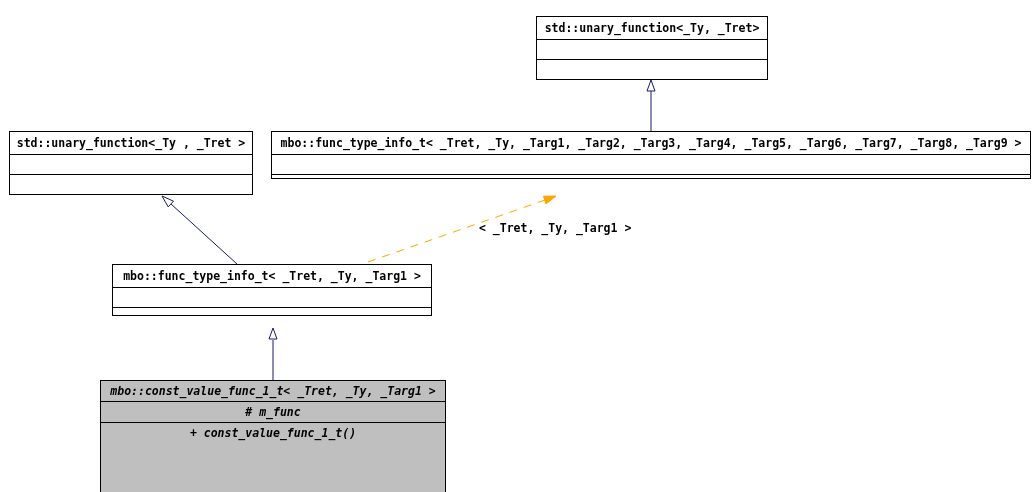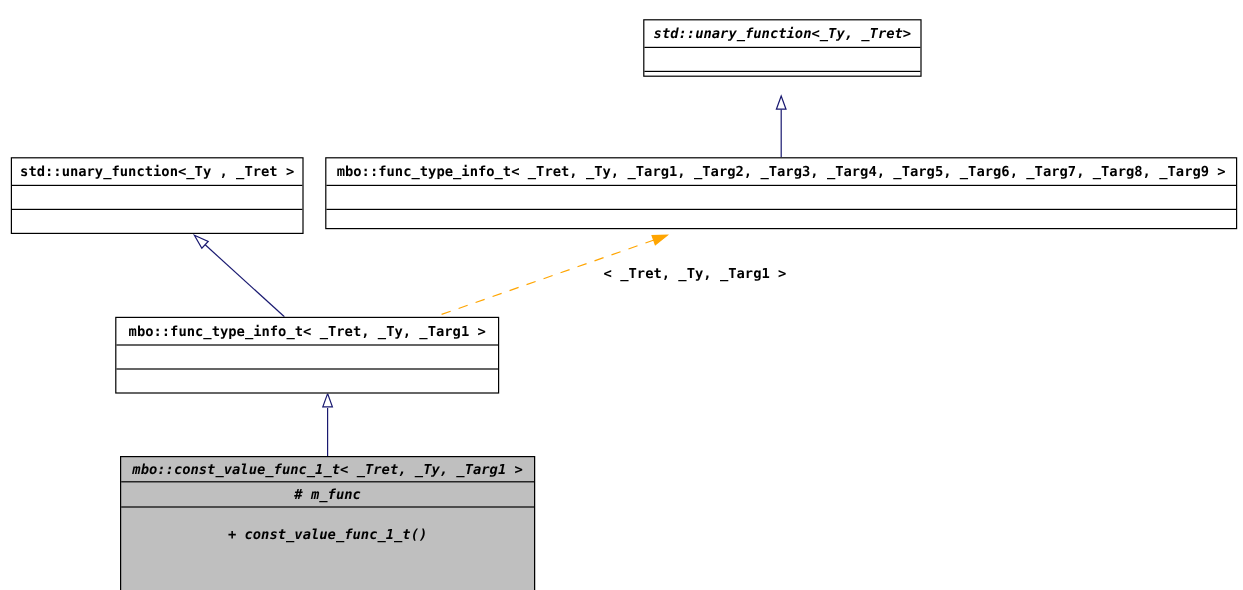--- a/index.html
+++ b/index.html
@@ -59,21 +59,21 @@
   }
   .main .attrs {
     text-align: center;
   }
   .member {
     line-height: 16px;
     white-space: nowrap;
   }
   .member-block {
     width: fit-content;
-    margin: 12px auto;
+    margin: 0 auto;
     text-align: center;
   }
   .edge-label {
     position: absolute;
     z-index: 1;
     white-space: nowrap;
   }
 </style>
 </head>
 <body>
@@ -96,51 +96,51 @@
       <line x1="273" y1="380" x2="273" y2="340"></line>
       <polygon points="273,328 269,339 277,339" fill="#ffffff"></polygon>
     </g>
 
     <g stroke="#ffa500" fill="none">
       <line x1="368" y1="262" x2="545" y2="200" stroke-dasharray="8,7"></line>
       <polygon points="556,196 546.1,203.9 543.4,196.3" fill="#ffa500"></polygon>
     </g>
   </svg>
 
-  <div class="uml-box" style="left:536px; top:16px; width:232px; height:48px;font-style:italic;">
+  <div class="uml-box" style="left:536px; top:16px; width:232px; height:64px;">
     <div class="uml-title">std::unary_function&lt;_Ty, _Tret&gt;</div>
     <div class="uml-sec"></div>
     <div class="uml-sec last"></div>
   </div>
 
   <div class="uml-box" style="left:9px; top:131px; width:244px; height:64px;">
     <div class="uml-title">std::unary_function&lt;_Ty , _Tret &gt;</div>
     <div class="uml-sec"></div>
     <div class="uml-sec last"></div>
   </div>
 
-  <div class="uml-box" style="left:271px; top:131px; width:760px; height:60px;">
+  <div class="uml-box" style="left:271px; top:131px; width:760px; height:48px;">
     <div class="uml-title">mbo::func_type_info_t&lt; _Tret, _Ty, _Targ1, _Targ2, _Targ3, _Targ4, _Targ5, _Targ6, _Targ7, _Targ8, _Targ9 &gt;</div>
     <div class="uml-sec"></div>
     <div class="uml-sec last"></div>
   </div>
 
-  <div class="uml-box" style="left:96px; top:264px; width:320px; height:64px;">
+  <div class="uml-box" style="left:112px; top:264px; width:320px; height:52px;">
     <div class="uml-title">mbo::func_type_info_t&lt; _Tret, _Ty, _Targ1 &gt;</div>
     <div class="uml-sec"></div>
     <div class="uml-sec last"></div>
   </div>
 
   <div class="uml-box main highlight" style="left:100px; top:380px; width:346px; height:122px;font-style:italic;">
     <div class="uml-title">mbo::const_value_func_1_t&lt; _Tret, _Ty, _Targ1 &gt;</div>
     <div class="uml-sec attrs">
       <div class="member"># m_func</div>
     </div>
     <div class="uml-sec last methods">
       <div class="member-block">
         <div class="member">+ const_value_func_1_t()</div>
       </div>
     </div>
   </div>
 
-  <div class="edge-label" style="left:503px; top:221px;">&lt; _Tret, _Ty, _Targ1 &gt;</div>
+  <div class="edge-label" style="left:479px; top:221px;">&lt; _Tret, _Ty, _Targ1 &gt;</div>
 
 </div>
 
 </body></html>

